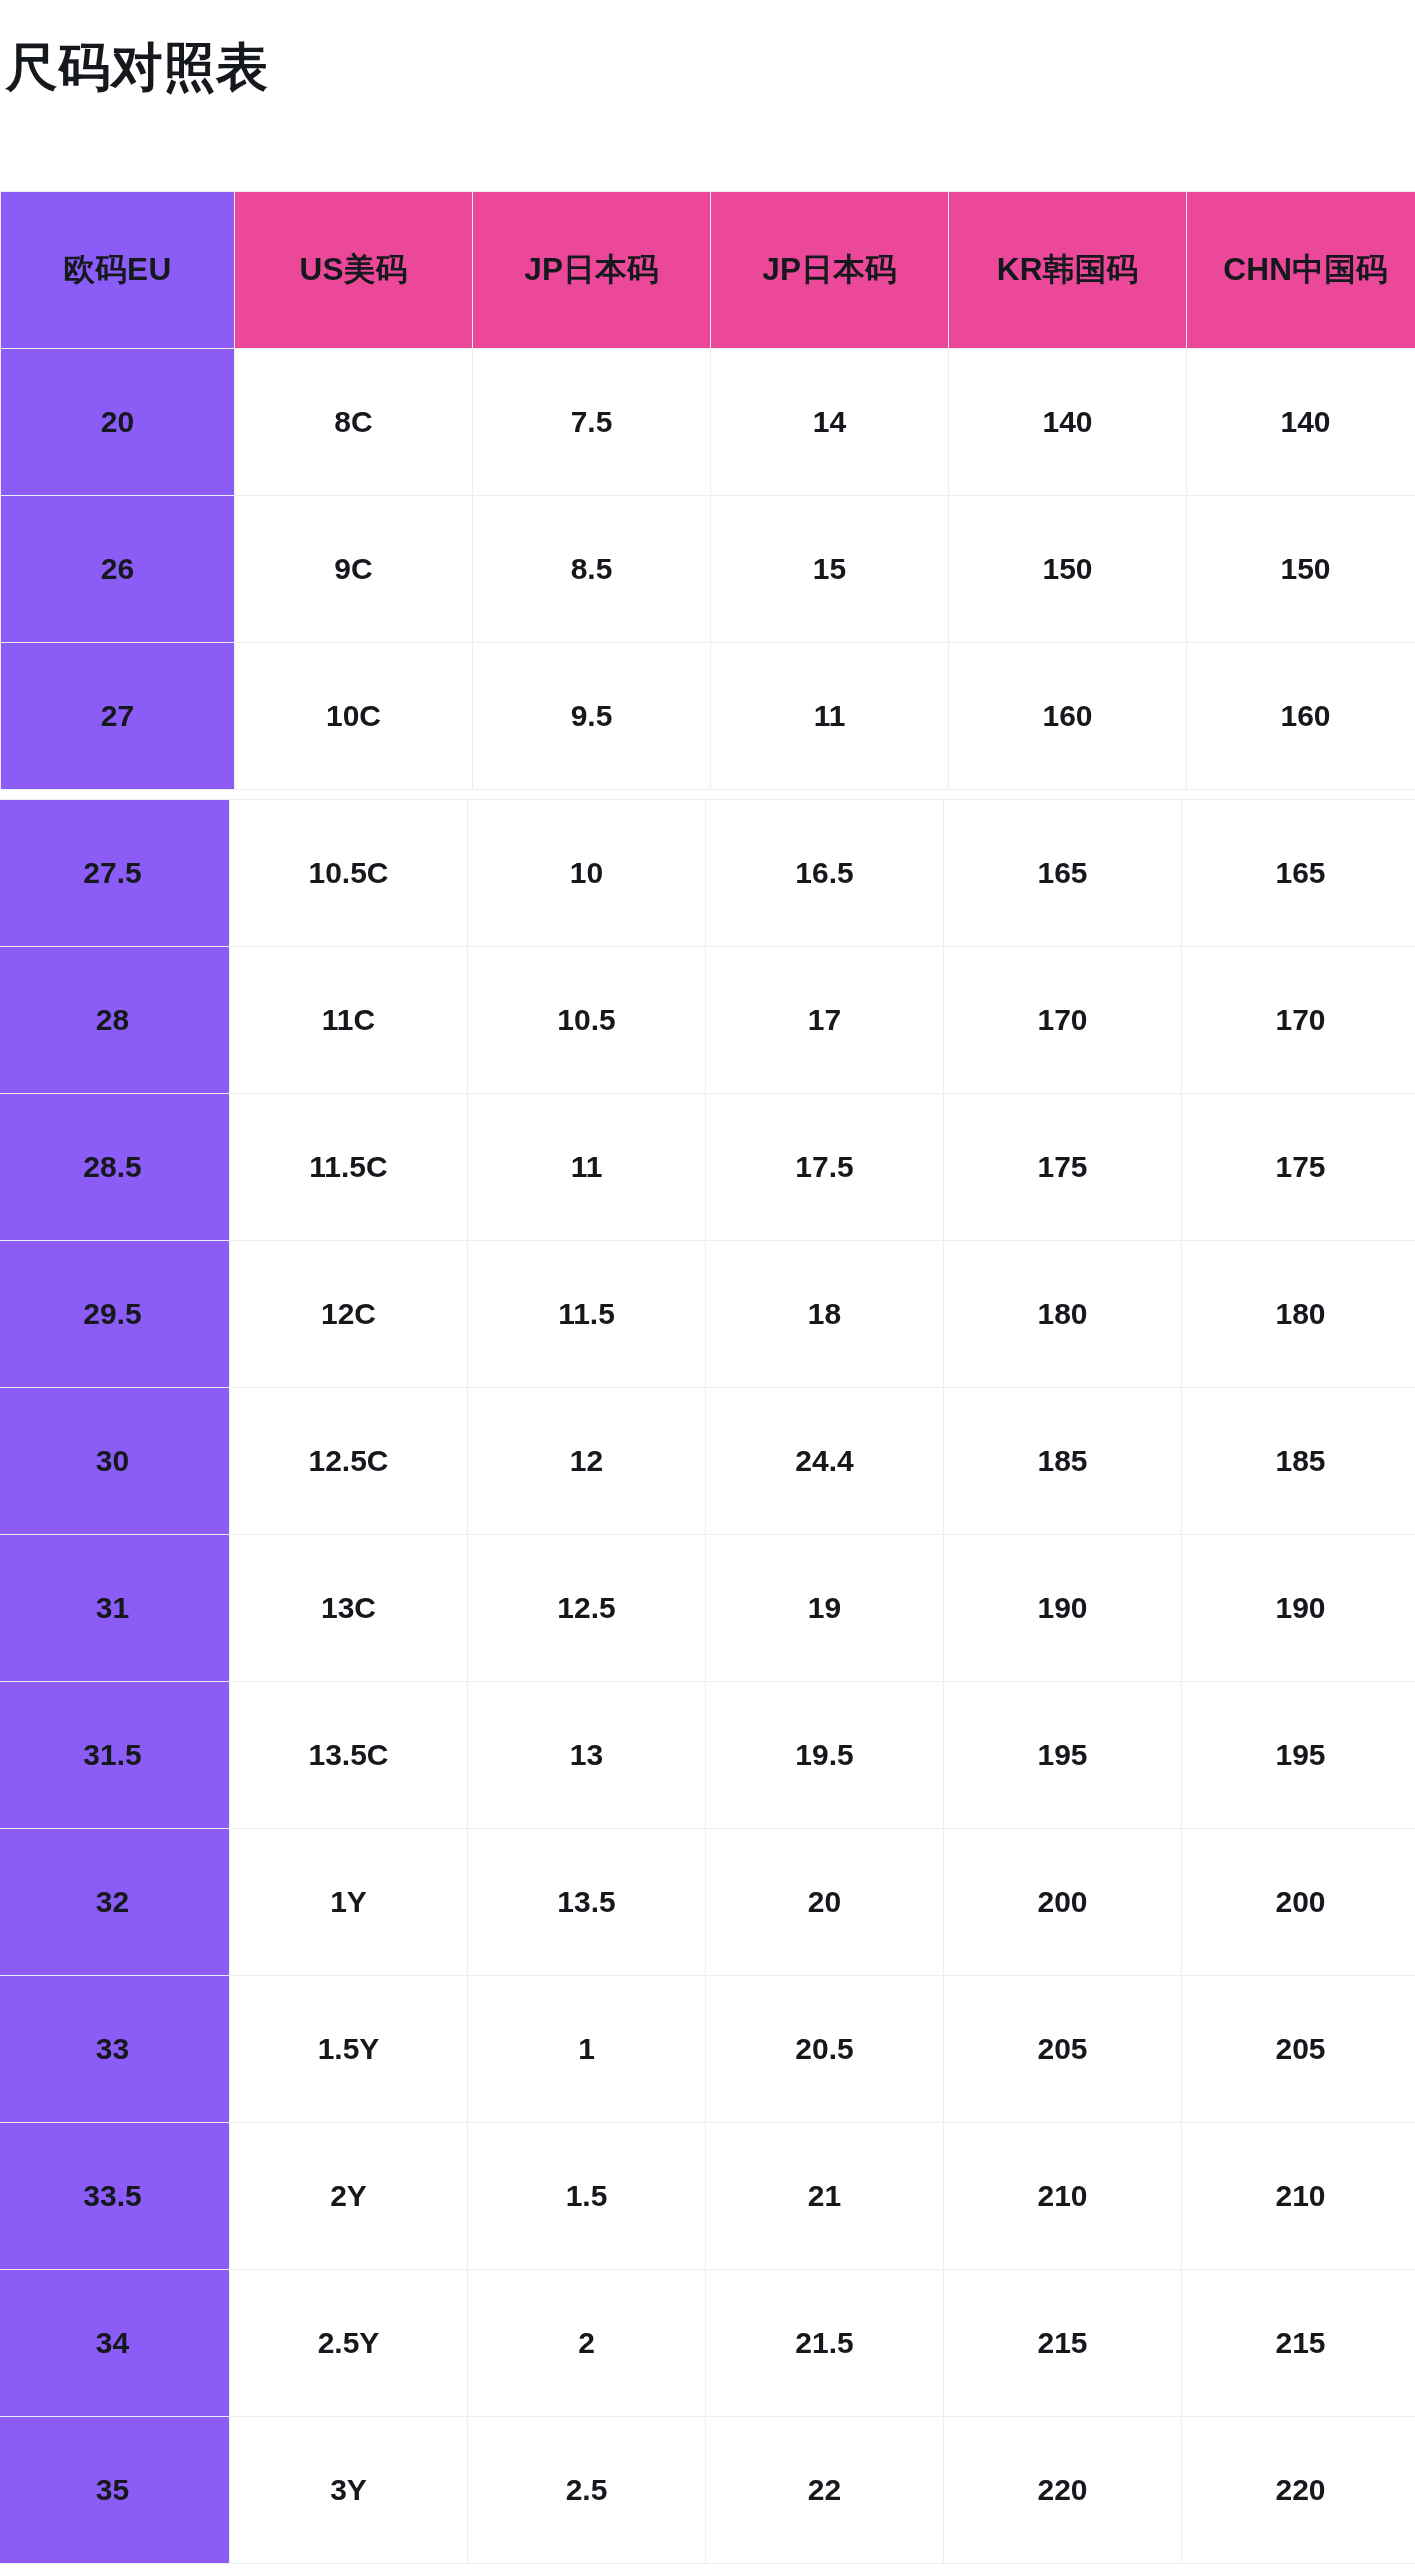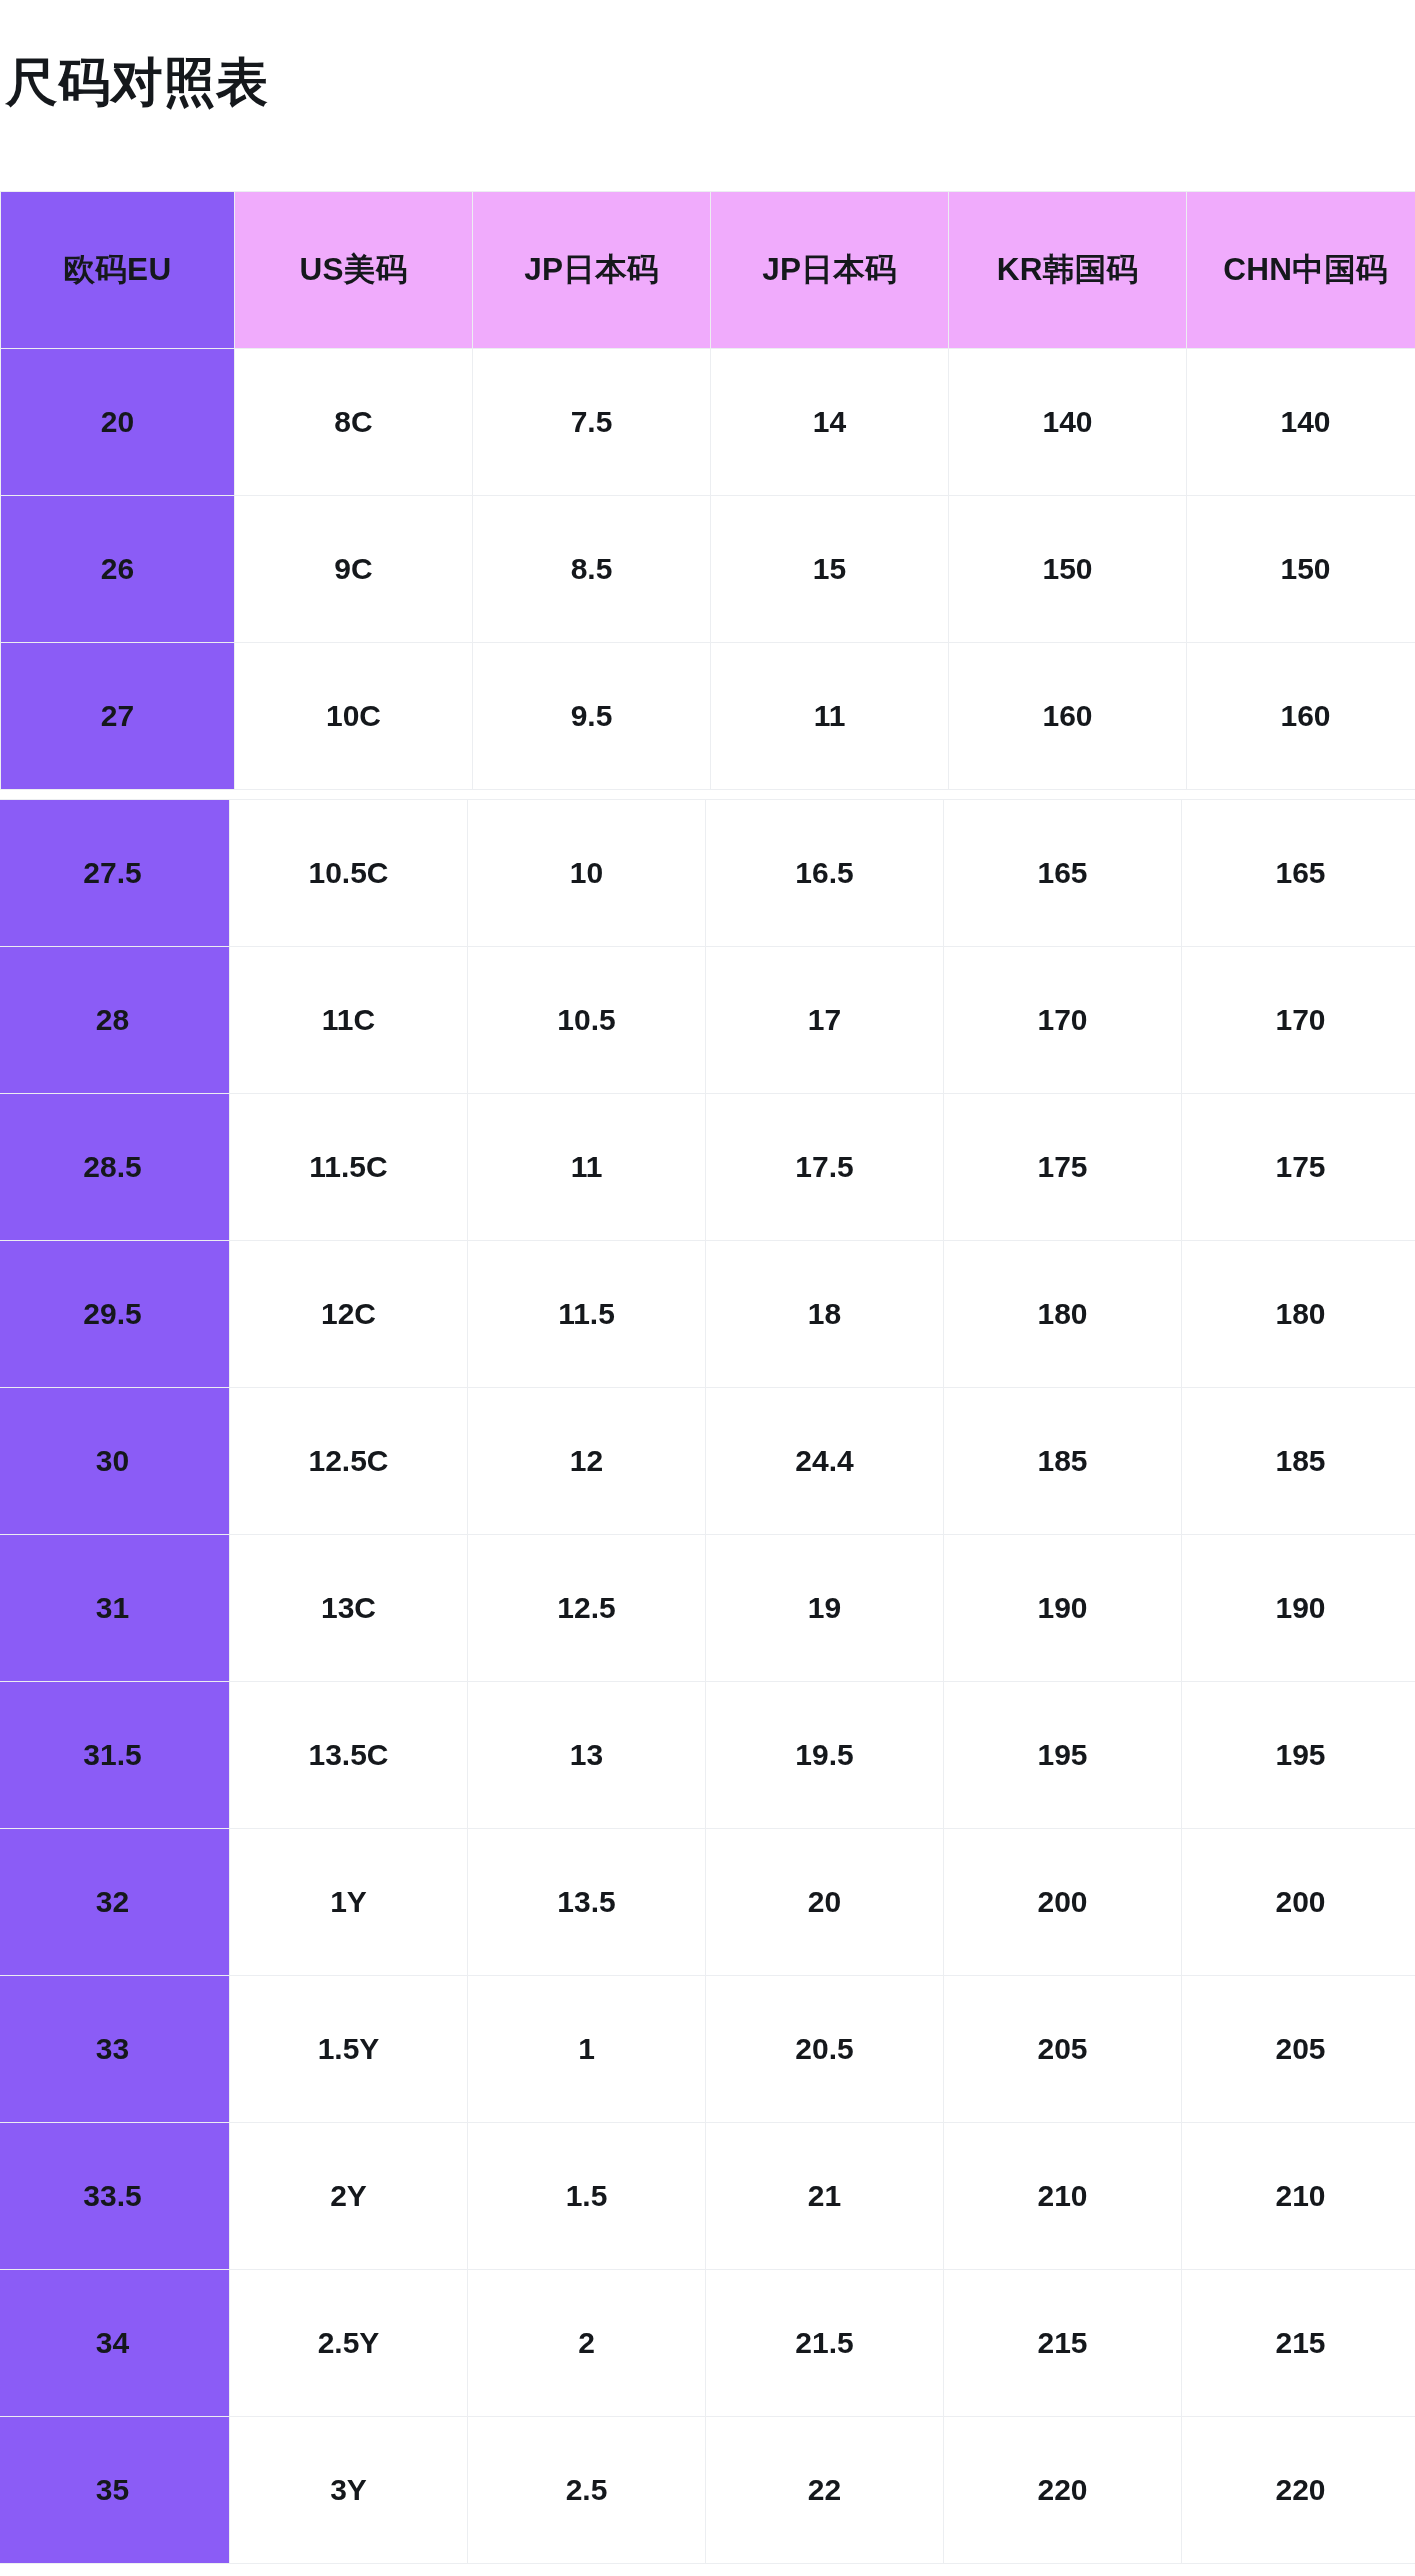--- a/index.html
+++ b/index.html
@@ -20,21 +20,21 @@
     position: relative;
     width: 1415px;
     height: 2576px;
     box-sizing: border-box;
   }
 
   
   .page-title {
     position: absolute;
     left: 5.6px;
-    top: 53px;
+    top: 38px;
     font-size: 52px;
     line-height: 1.12;
     font-weight: 700;
     letter-spacing: 0.6px;
     color: #15181c;
     white-space: nowrap;
   }
 
   
   
@@ -87,21 +87,21 @@
   }
 
   
   table.grid th.col-first,
   table.grid td.col-first {
     background: #8b5cf6;
     border-left: 1.1px solid #eceef1;
   }
 
   
-  table.grid thead th { background: #f0abfc; }
+  table.grid thead th { background: #ec4899; }
 </style>
 </head>
 <body>
 
 <div class="page">
 
   <div class="page-title">尺码对照表</div>
 
   <div class="seg seg-top">
     <table class="grid">

